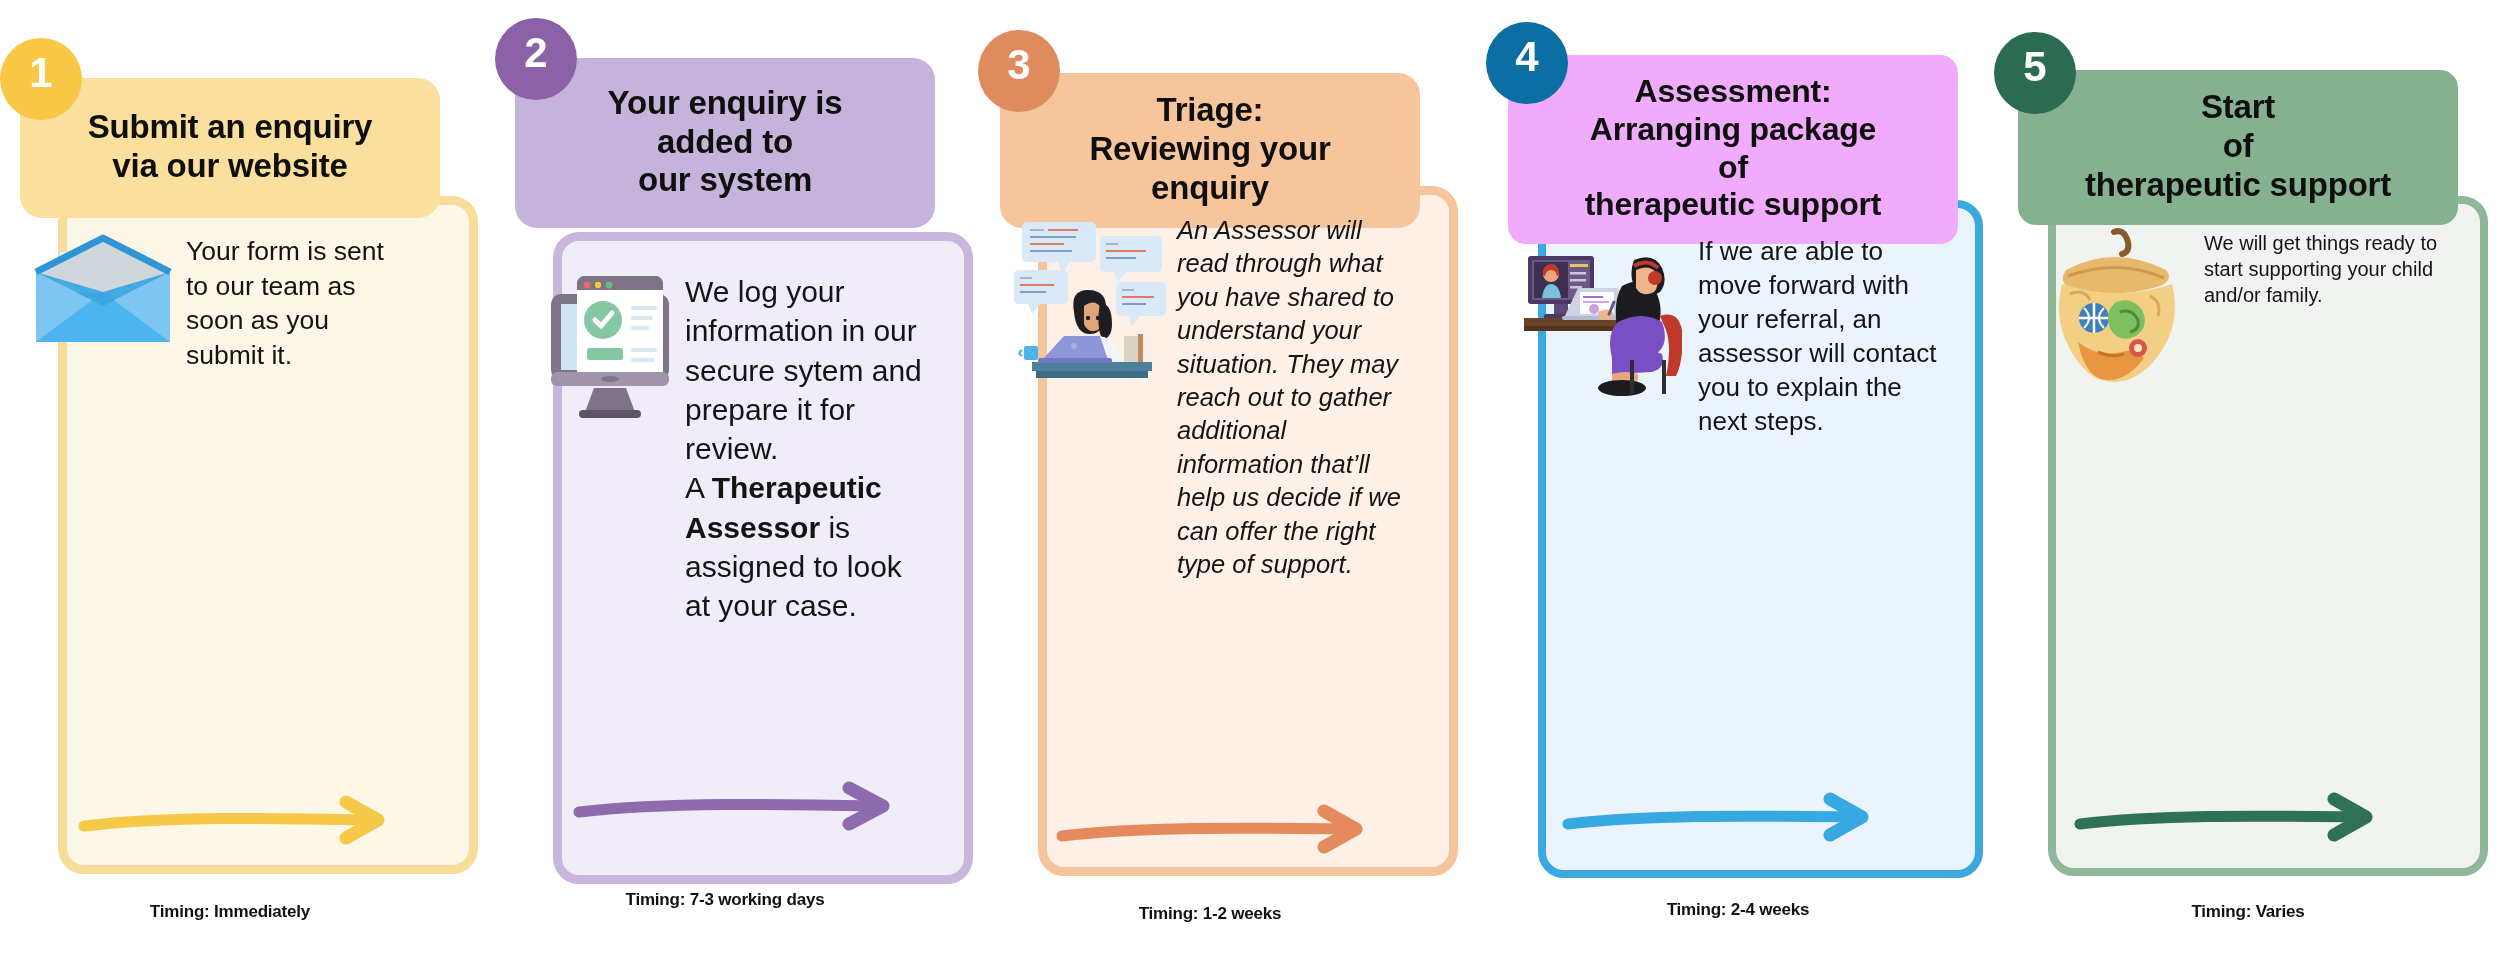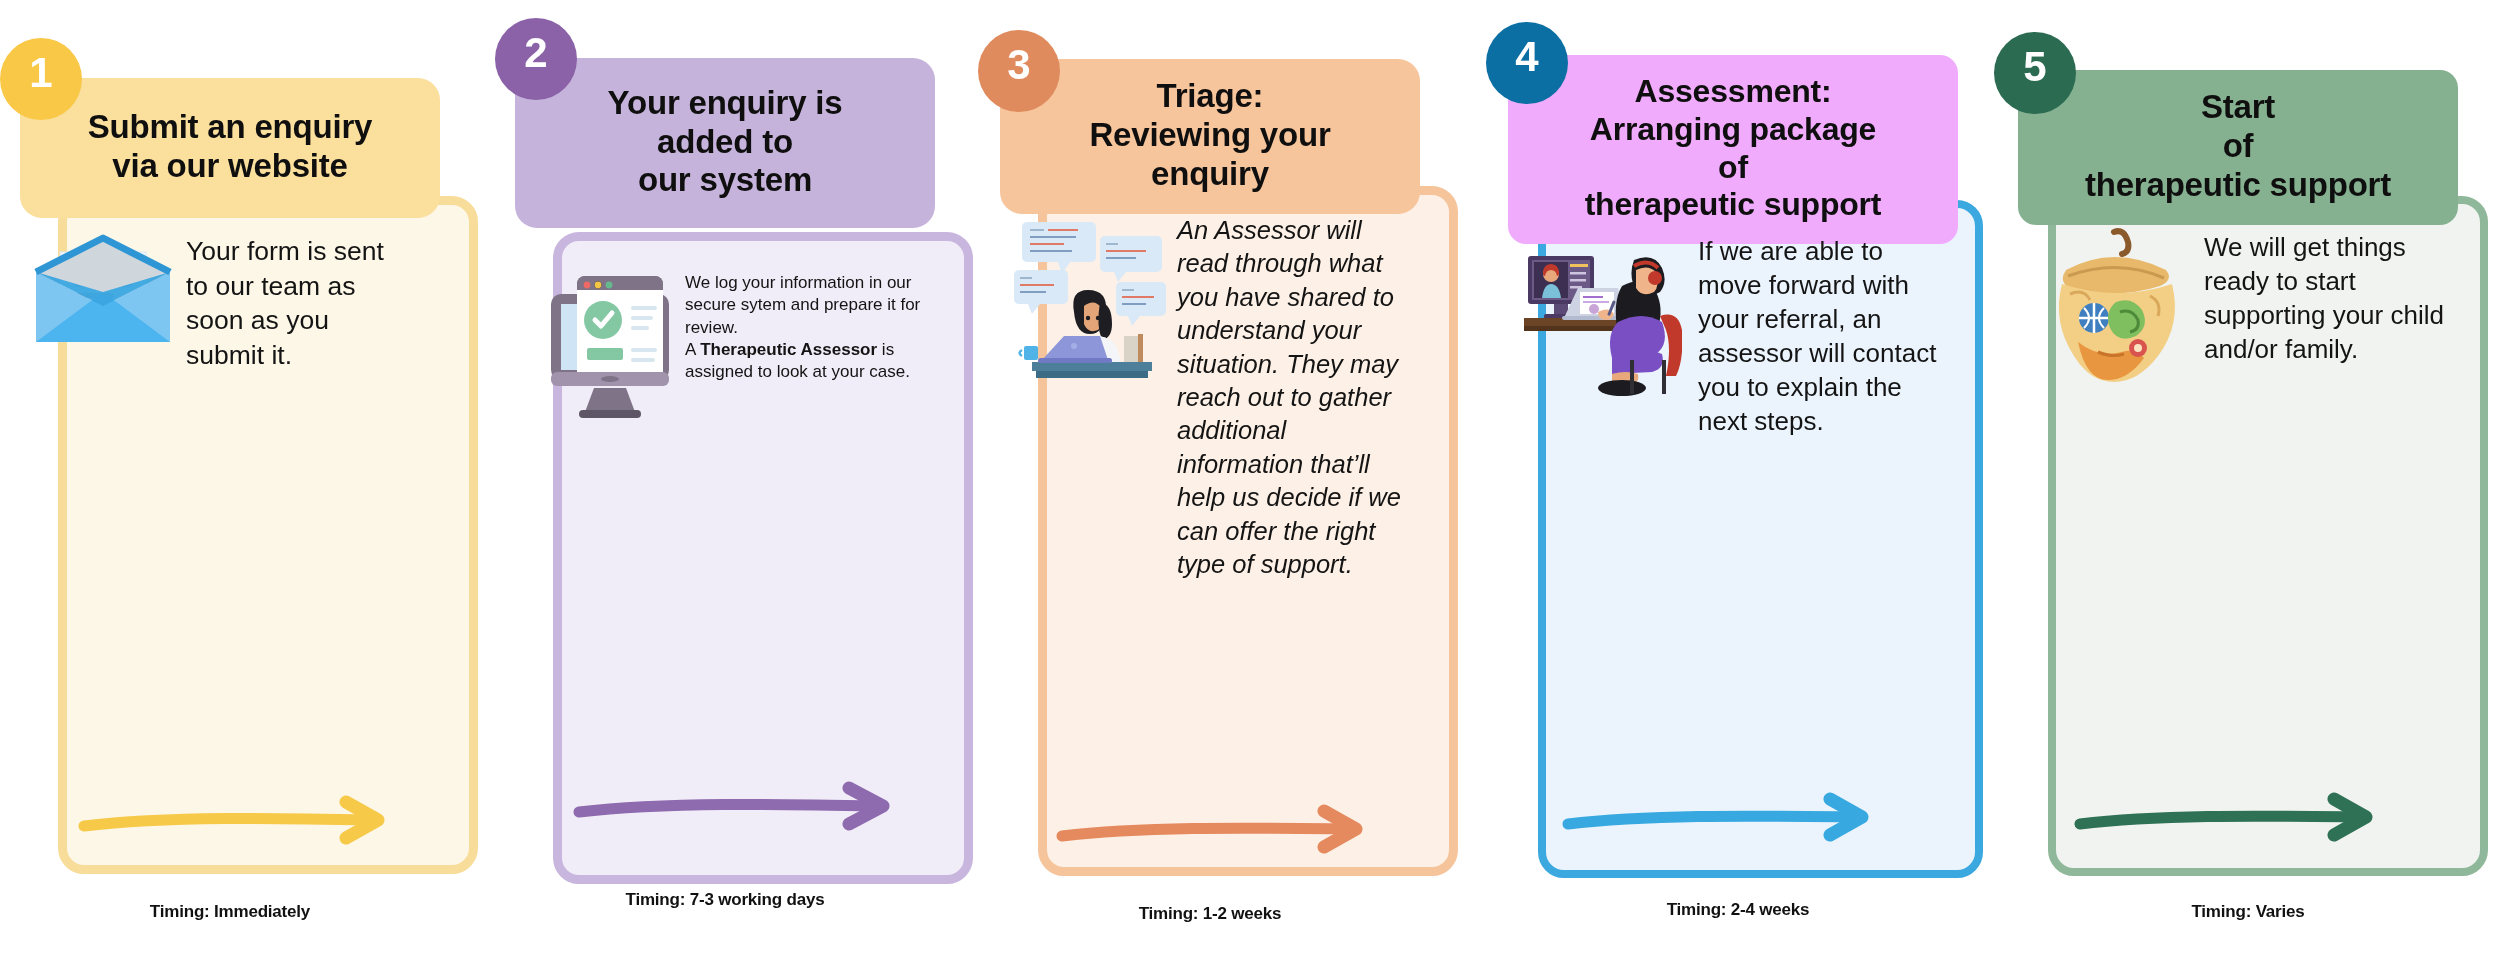--- a/index.html
+++ b/index.html
@@ -207,38 +207,38 @@
           <rect x="92" y="58" width="18" height="4" rx="2" fill="#d8e7ef"></rect>
           <rect x="48" y="80" width="36" height="12" rx="2" fill="#84c8a3"></rect>
           <rect x="92" y="80" width="26" height="4" rx="2" fill="#d8e7ef"></rect>
           <rect x="92" y="90" width="24" height="4" rx="2" fill="#d8e7ef"></rect>
           <rect x="12" y="104" width="118" height="14" rx="6" fill="#a093ab"></rect>
           <ellipse cx="71" cy="111" rx="9" ry="3" fill="#7e7387"></ellipse>
           <path d="M55 120 L87 120 L96 144 L46 144 Z" fill="#7e7387"></path>
           <rect x="40" y="142" width="62" height="8" rx="4" fill="#5e5566"></rect>
         </svg>
       </div>
-      <div class="desc" style="font-size:17px;">We log your information in our secure sytem and prepare it for review.
+      <div class="desc" style="font-size:30px;">We log your information in our secure sytem and prepare it for review.
 A <b>Therapeutic Assessor</b> is assigned to look at your case.</div>
     </div>
 
     <div class="arrow-wrap" style="bottom:132px;left:58px;">
       <svg viewBox="0 0 330 52" width="330" height="52">
         <path d="M6 32 C92 22 206 24 306 26" fill="none" stroke="#8E6AAE" stroke-width="11" stroke-linecap="round"></path>
         <path d="M276 8 L310 26 L276 44" fill="none" stroke="#8E6AAE" stroke-width="13" stroke-linecap="round" stroke-linejoin="round"></path>
       </svg>
     </div>
 
     <div class="timing" style="bottom:62px;">Timing: 7-3 working days</div>
   </div>
 
   <div class="step" style="left:1000px;">
     <div class="body-card" style="background:#FDF0E6;border-color:#F6C49A;left:38px;top:186px;height:690px;"></div>
 
-    <div class="title-card" style="background:#F7C59C;top:59px;width:420px;min-height:155px;">
+    <div class="title-card" style="background:#F7C59C;top:73px;width:420px;min-height:155px;">
       <div class="title-text">Triage:
 Reviewing your
 enquiry</div>
     </div>
 
     <div class="badge" style="background:#E08B5E;top:30px;left:-22px;">
       <span>3</span>
     </div>
 
     <div class="content-row" style="top:210px;left:12px;width:400px;gap:10px;font-style:italic;">
@@ -397,21 +397,21 @@
           <path d="M74 76 q16 -6 26 8 q8 16 -6 26 q-18 8 -26 -8 q-6 -16 6 -26 Z" fill="#7fbf5f"></path>
           <path d="M78 86 q12 -4 18 8 q2 10 -8 12" fill="none" stroke="#4f8a3a" stroke-width="3"></path>
           <path d="M36 116 q20 16 44 10 q14 -4 22 6 q-16 22 -36 22 q-22 0 -30 -38 Z" fill="#e8963f"></path>
           <path d="M56 126 q14 6 26 2" fill="none" stroke="#c9742a" stroke-width="3"></path>
           <circle cx="96" cy="122" r="9" fill="#d9534f"></circle>
           <circle cx="96" cy="122" r="4" fill="#fbe3c0"></circle>
           <path d="M28 68 q14 -6 20 6" fill="none" stroke="#d9a85b" stroke-width="3"></path>
           <path d="M108 70 q12 6 8 20" fill="none" stroke="#d9a85b" stroke-width="3"></path>
         </svg>
       </div>
-      <div class="desc" style="font-size:26px;">We will get things ready to start supporting your child and/or family.</div>
+      <div class="desc" style="font-size:20px;">We will get things ready to start supporting your child and/or family.</div>
     </div>
 
     <div class="arrow-wrap" style="bottom:120px;left:74px;">
       <svg viewBox="0 0 310 52" width="310" height="52">
         <path d="M6 32 C88 22 196 24 288 25" fill="none" stroke="#2E7155" stroke-width="11" stroke-linecap="round"></path>
         <path d="M260 7 L292 25 L260 43" fill="none" stroke="#2E7155" stroke-width="13" stroke-linecap="round" stroke-linejoin="round"></path>
       </svg>
     </div>
 
     <div class="timing" style="bottom:50px;left:28px;width:440px;">Timing: Varies</div>

